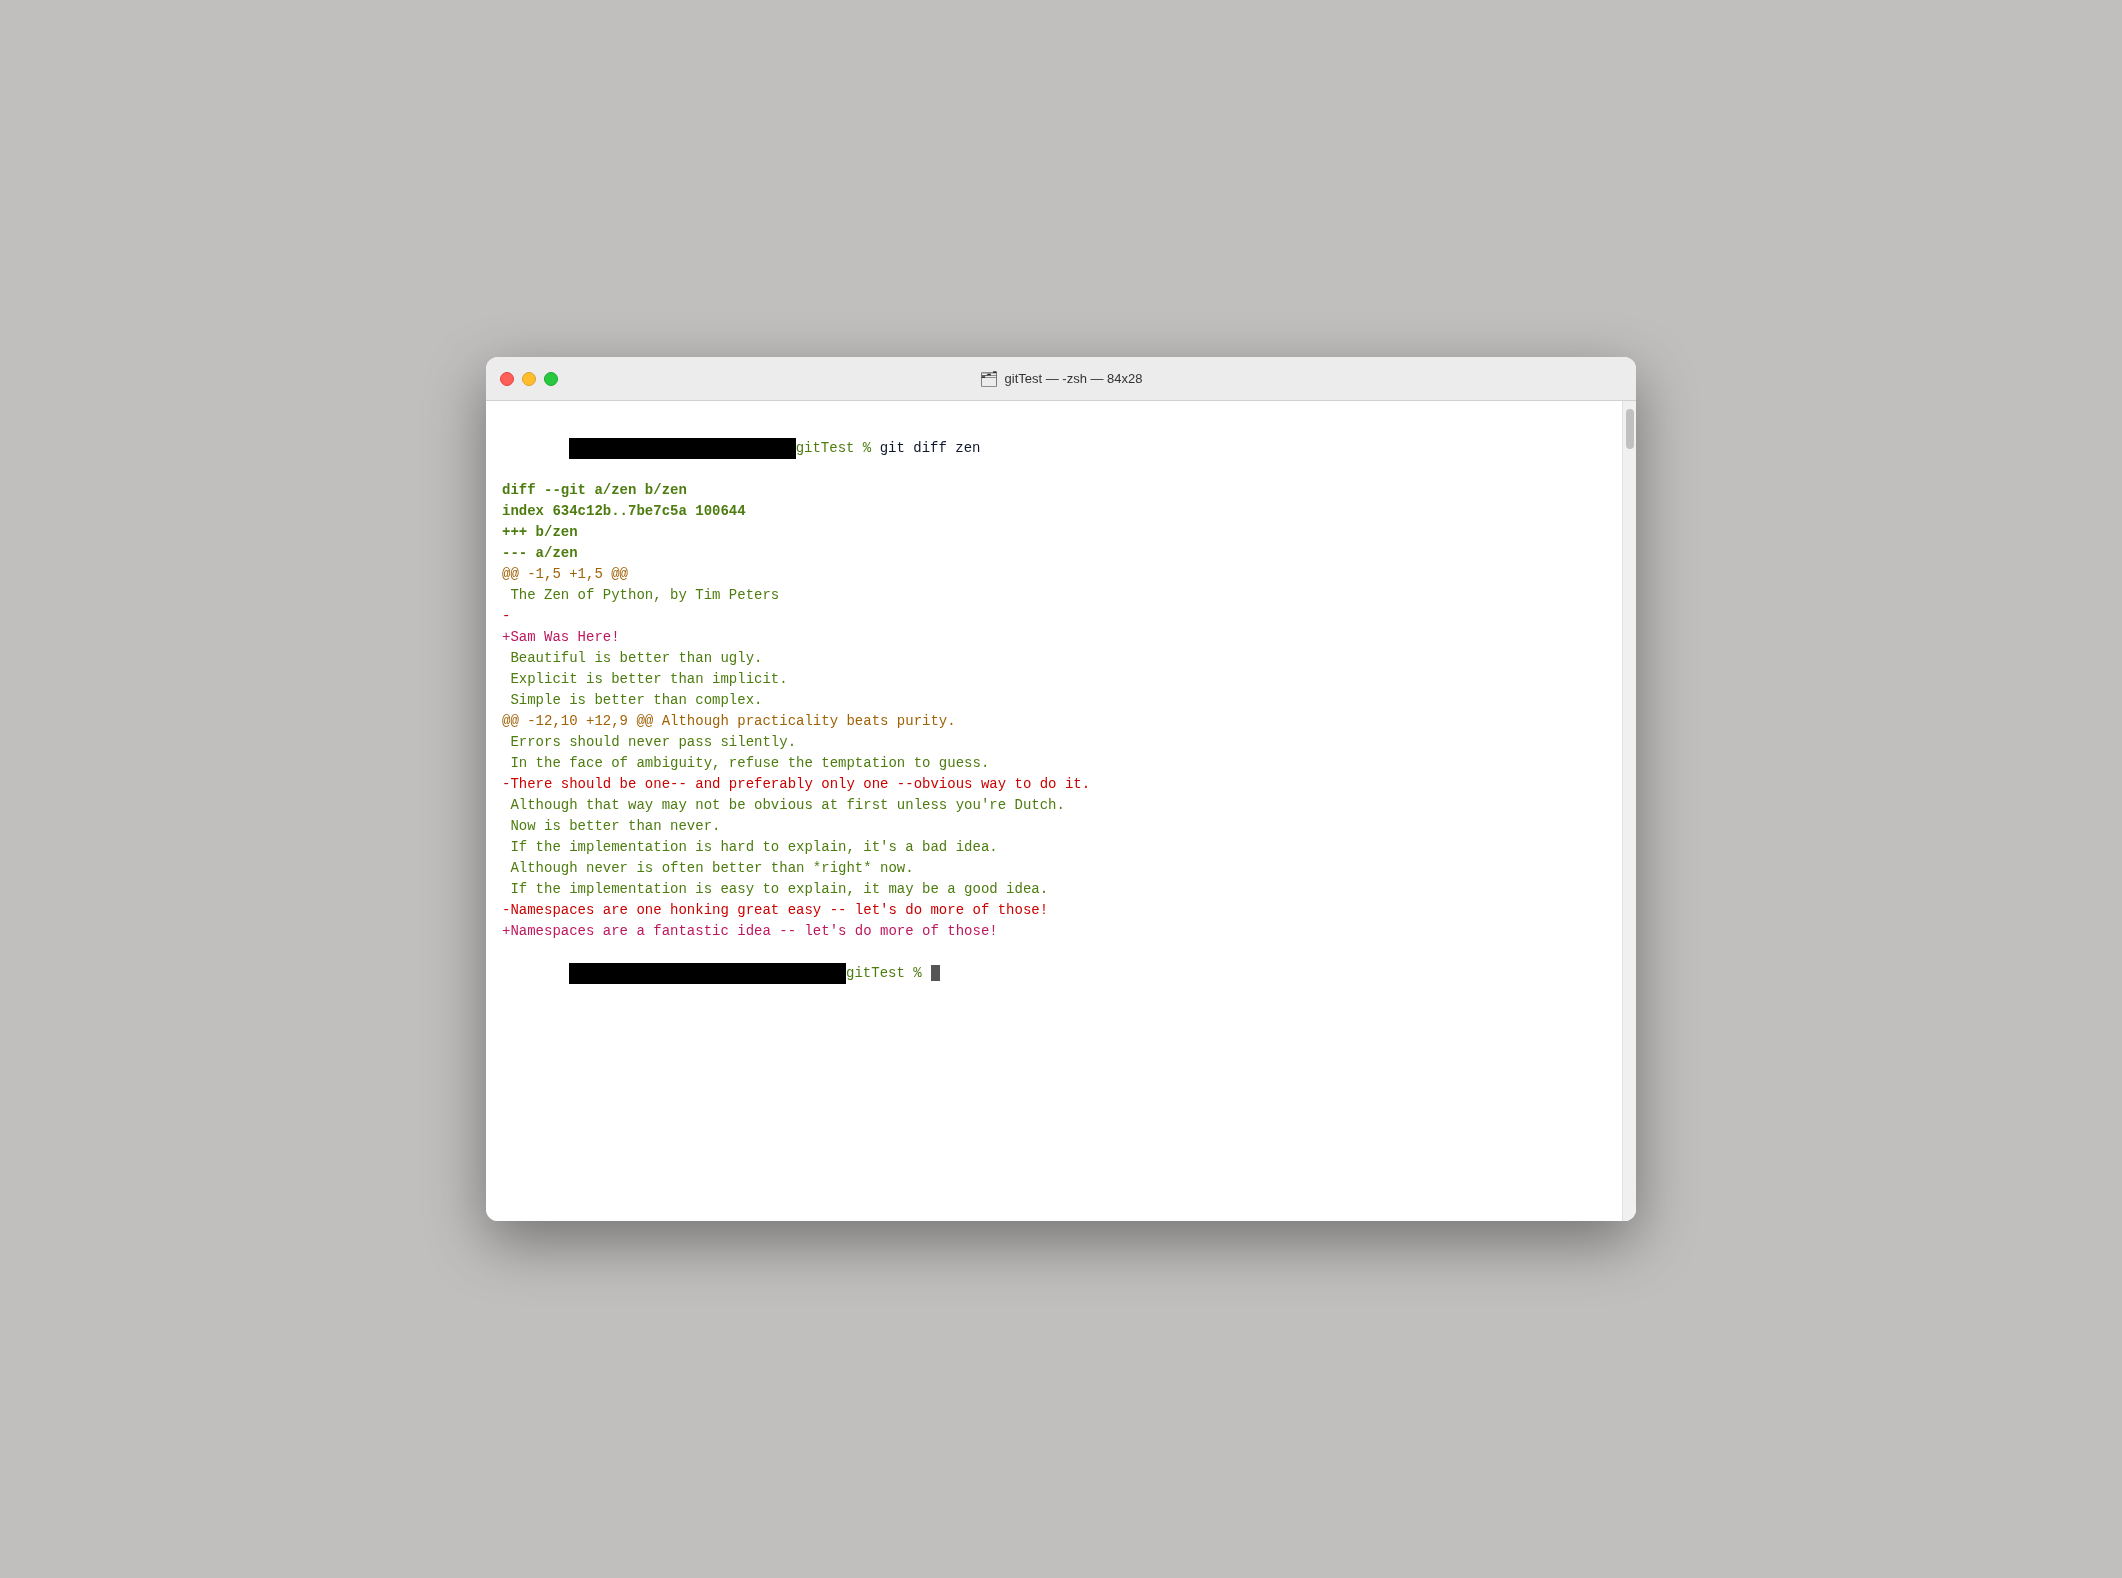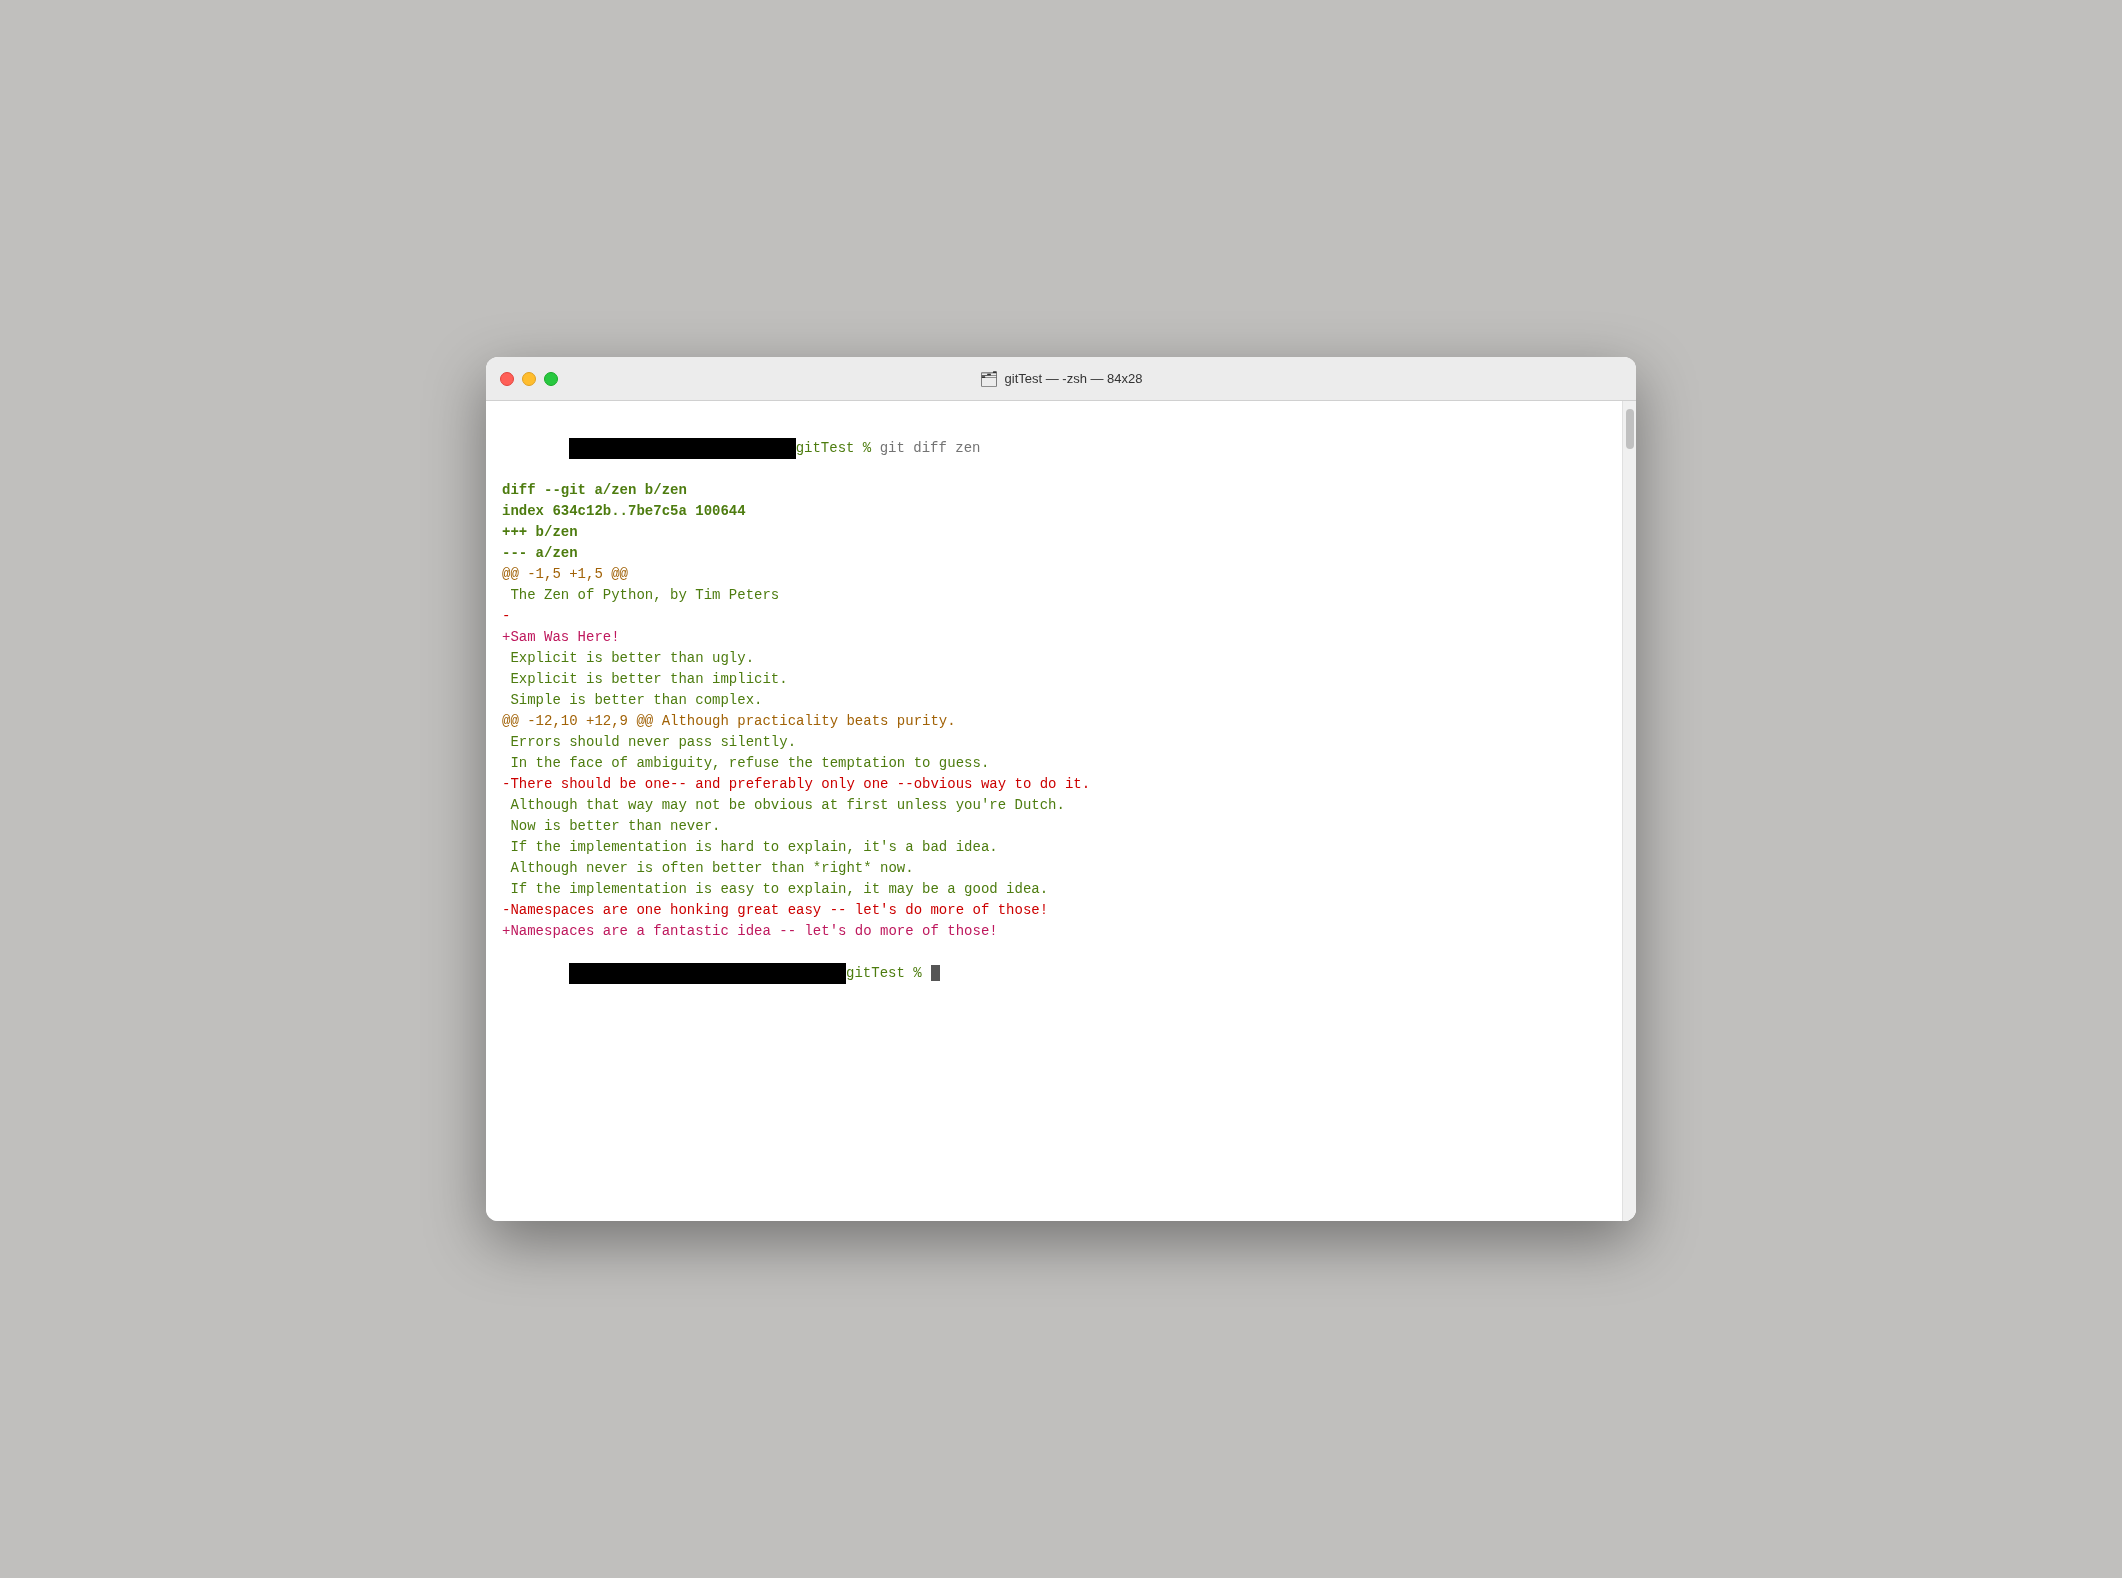--- a/index.html
+++ b/index.html
@@ -94,21 +94,21 @@
       border-radius: 4px;
       margin: 8px auto 0;
     }
 
     .line {
       white-space: pre;
       display: block;
     }
 
     .color-default { color: #4d7c0f; }
-    .color-green { color: #737373; }
+    .color-green { color: #0f172a; }
     .color-cyan { color: #a16207; }
     .color-red-removed { color: #cc0000; }
     .color-green-added { color: #be185d; }
     .color-bold { font-weight: bold; }
 
     .prompt-block {
       display: inline-block;
       background: #000000;
       color: #000000;
       padding: 0 4px;
@@ -152,21 +152,21 @@
       <span class="line color-bold color-default">--- a/zen</span>
 
       <span class="line color-cyan">@@ -1,5 +1,5 @@</span>
 
       <span class="line color-default"> The Zen of Python, by Tim Peters</span>
 
       <span class="line color-red-removed">-</span>
 
       <span class="line color-green-added">+Sam Was Here!</span>
 
-      <span class="line color-default"> Explicit is better than ugly.</span>
+      <span class="line color-default"> Beautiful is better than ugly.</span>
       <span class="line color-default"> Explicit is better than implicit.</span>
       <span class="line color-default"> Simple is better than complex.</span>
 
       <span class="line color-cyan">@@ -12,10 +12,9 @@ Although practicality beats purity.</span>
 
       <span class="line color-default"> Errors should never pass silently.</span>
       <span class="line color-default"> In the face of ambiguity, refuse the temptation to guess.</span>
 
       <span class="line color-red-removed">-There should be one-- and preferably only one --obvious way to do it.</span>
 

